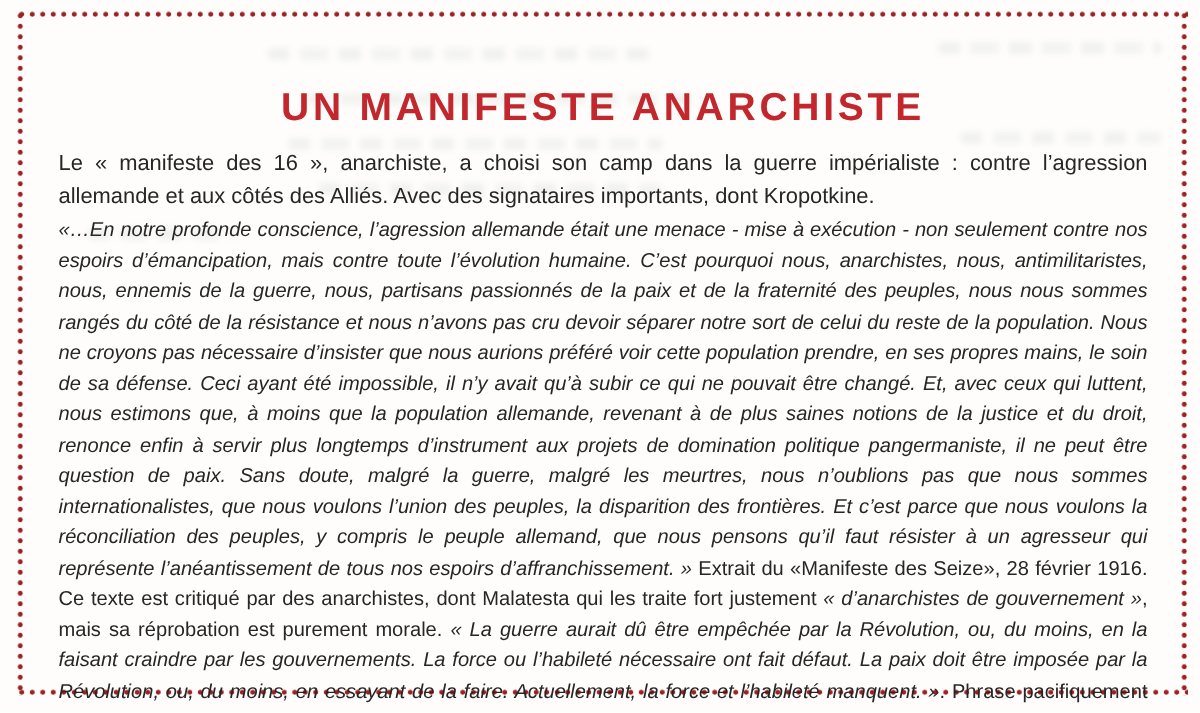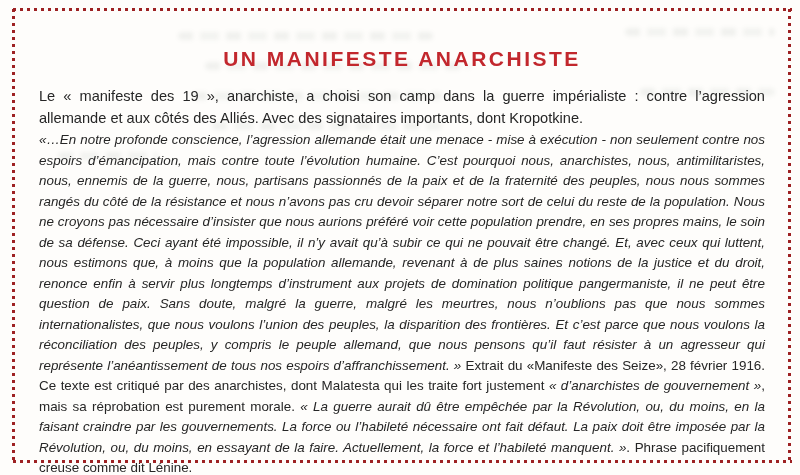--- a/index.html
+++ b/index.html
@@ -47,25 +47,25 @@
   .inner {
     position: absolute;
     left: 11px;
     top: 7px;
     width: 781px;
     height: 457px;
     box-sizing: border-box;
     padding: 30px 27px 0 28px;
   }
   .title {
-    margin: 4px;
+    margin: 16px;
     padding: 6px 0 0 0;
     text-align: center;
     color: var(--accent-red, #c2272d);
-    font-size: 21px;
+    font-size: 26px;
     font-weight: bold;
     letter-spacing: 2.5px;
     line-height: 24px;
   }
   .intro {
     margin: 15px 0 0 0;
     color: var(--text-color, #262626);
     font-size: 14.6px;
     line-height: 21.6px;
     text-align: justify;
@@ -108,18 +108,18 @@
   <div class="frame">
     <div class="dots dots-top"></div>
     <div class="dots dots-bottom"></div>
     <div class="dots dots-left"></div>
     <div class="dots dots-right"></div>
   </div>
 
   <div class="inner">
     <h1 class="title">UN MANIFESTE ANARCHISTE</h1>
 
-    <p class="intro">Le « manifeste des 19 », anarchiste, a choisi son camp dans la guerre impérialiste : contre l’agression allemande et aux côtés des Alliés. Avec des signataires importants, dont Kropotkine.</p>
+    <p class="intro">Le « manifeste des 16 », anarchiste, a choisi son camp dans la guerre impérialiste : contre l’agression allemande et aux côtés des Alliés. Avec des signataires importants, dont Kropotkine.</p>
 
     <p class="body-text"><span class="italic">«…En notre profonde conscience, l’agression allemande était une menace - mise à exécution - non seulement contre nos espoirs d’émancipation, mais contre toute l’évolution humaine. C’est pourquoi nous, anarchistes, nous, antimilitaristes, nous, ennemis de la guerre, nous, partisans passionnés de la paix et de la fraternité des peuples, nous nous sommes rangés du côté de la résistance et nous n’avons pas cru devoir séparer notre sort de celui du reste de la population. Nous ne croyons pas nécessaire d’insister que nous aurions préféré voir cette population prendre, en ses propres mains, le soin de sa défense. Ceci ayant été impossible, il n’y avait qu’à subir ce qui ne pouvait être changé. Et, avec ceux qui luttent, nous estimons que, à moins que la population allemande, revenant à de plus saines notions de la justice et du droit, renonce enfin à servir plus longtemps d’instrument aux projets de domination politique pangermaniste, il ne peut être question de paix. Sans doute, malgré la guerre, malgré les meurtres, nous n’oublions pas que nous sommes internationalistes, que nous voulons l’union des peuples, la disparition des frontières. Et c’est parce que nous voulons la réconciliation des peuples, y compris le peuple allemand, que nous pensons qu’il faut résister à un agresseur qui représente l’anéantissement de tous nos espoirs d’affranchissement. » </span><span class="roman">Extrait du «Manifeste des Seize», 28 février 1916. Ce texte est critiqué par des anarchistes, dont Malatesta qui les traite fort justement </span><span class="italic">« d’anarchistes de gouvernement »</span><span class="roman">, mais sa réprobation est purement morale. </span><span class="italic">« La guerre aurait dû être empêchée par la Révolution, ou, du moins, en la faisant craindre par les gouvernements. La force ou l’habileté nécessaire ont fait défaut. La paix doit être imposée par la Révolution, ou, du moins, en essayant de la faire. Actuellement, la force et l’habileté manquent. »</span><span class="roman">. Phrase pacifiquement creuse comme dit Lénine.</span></p>
   </div>
 
 </div>
 
 </body></html>

